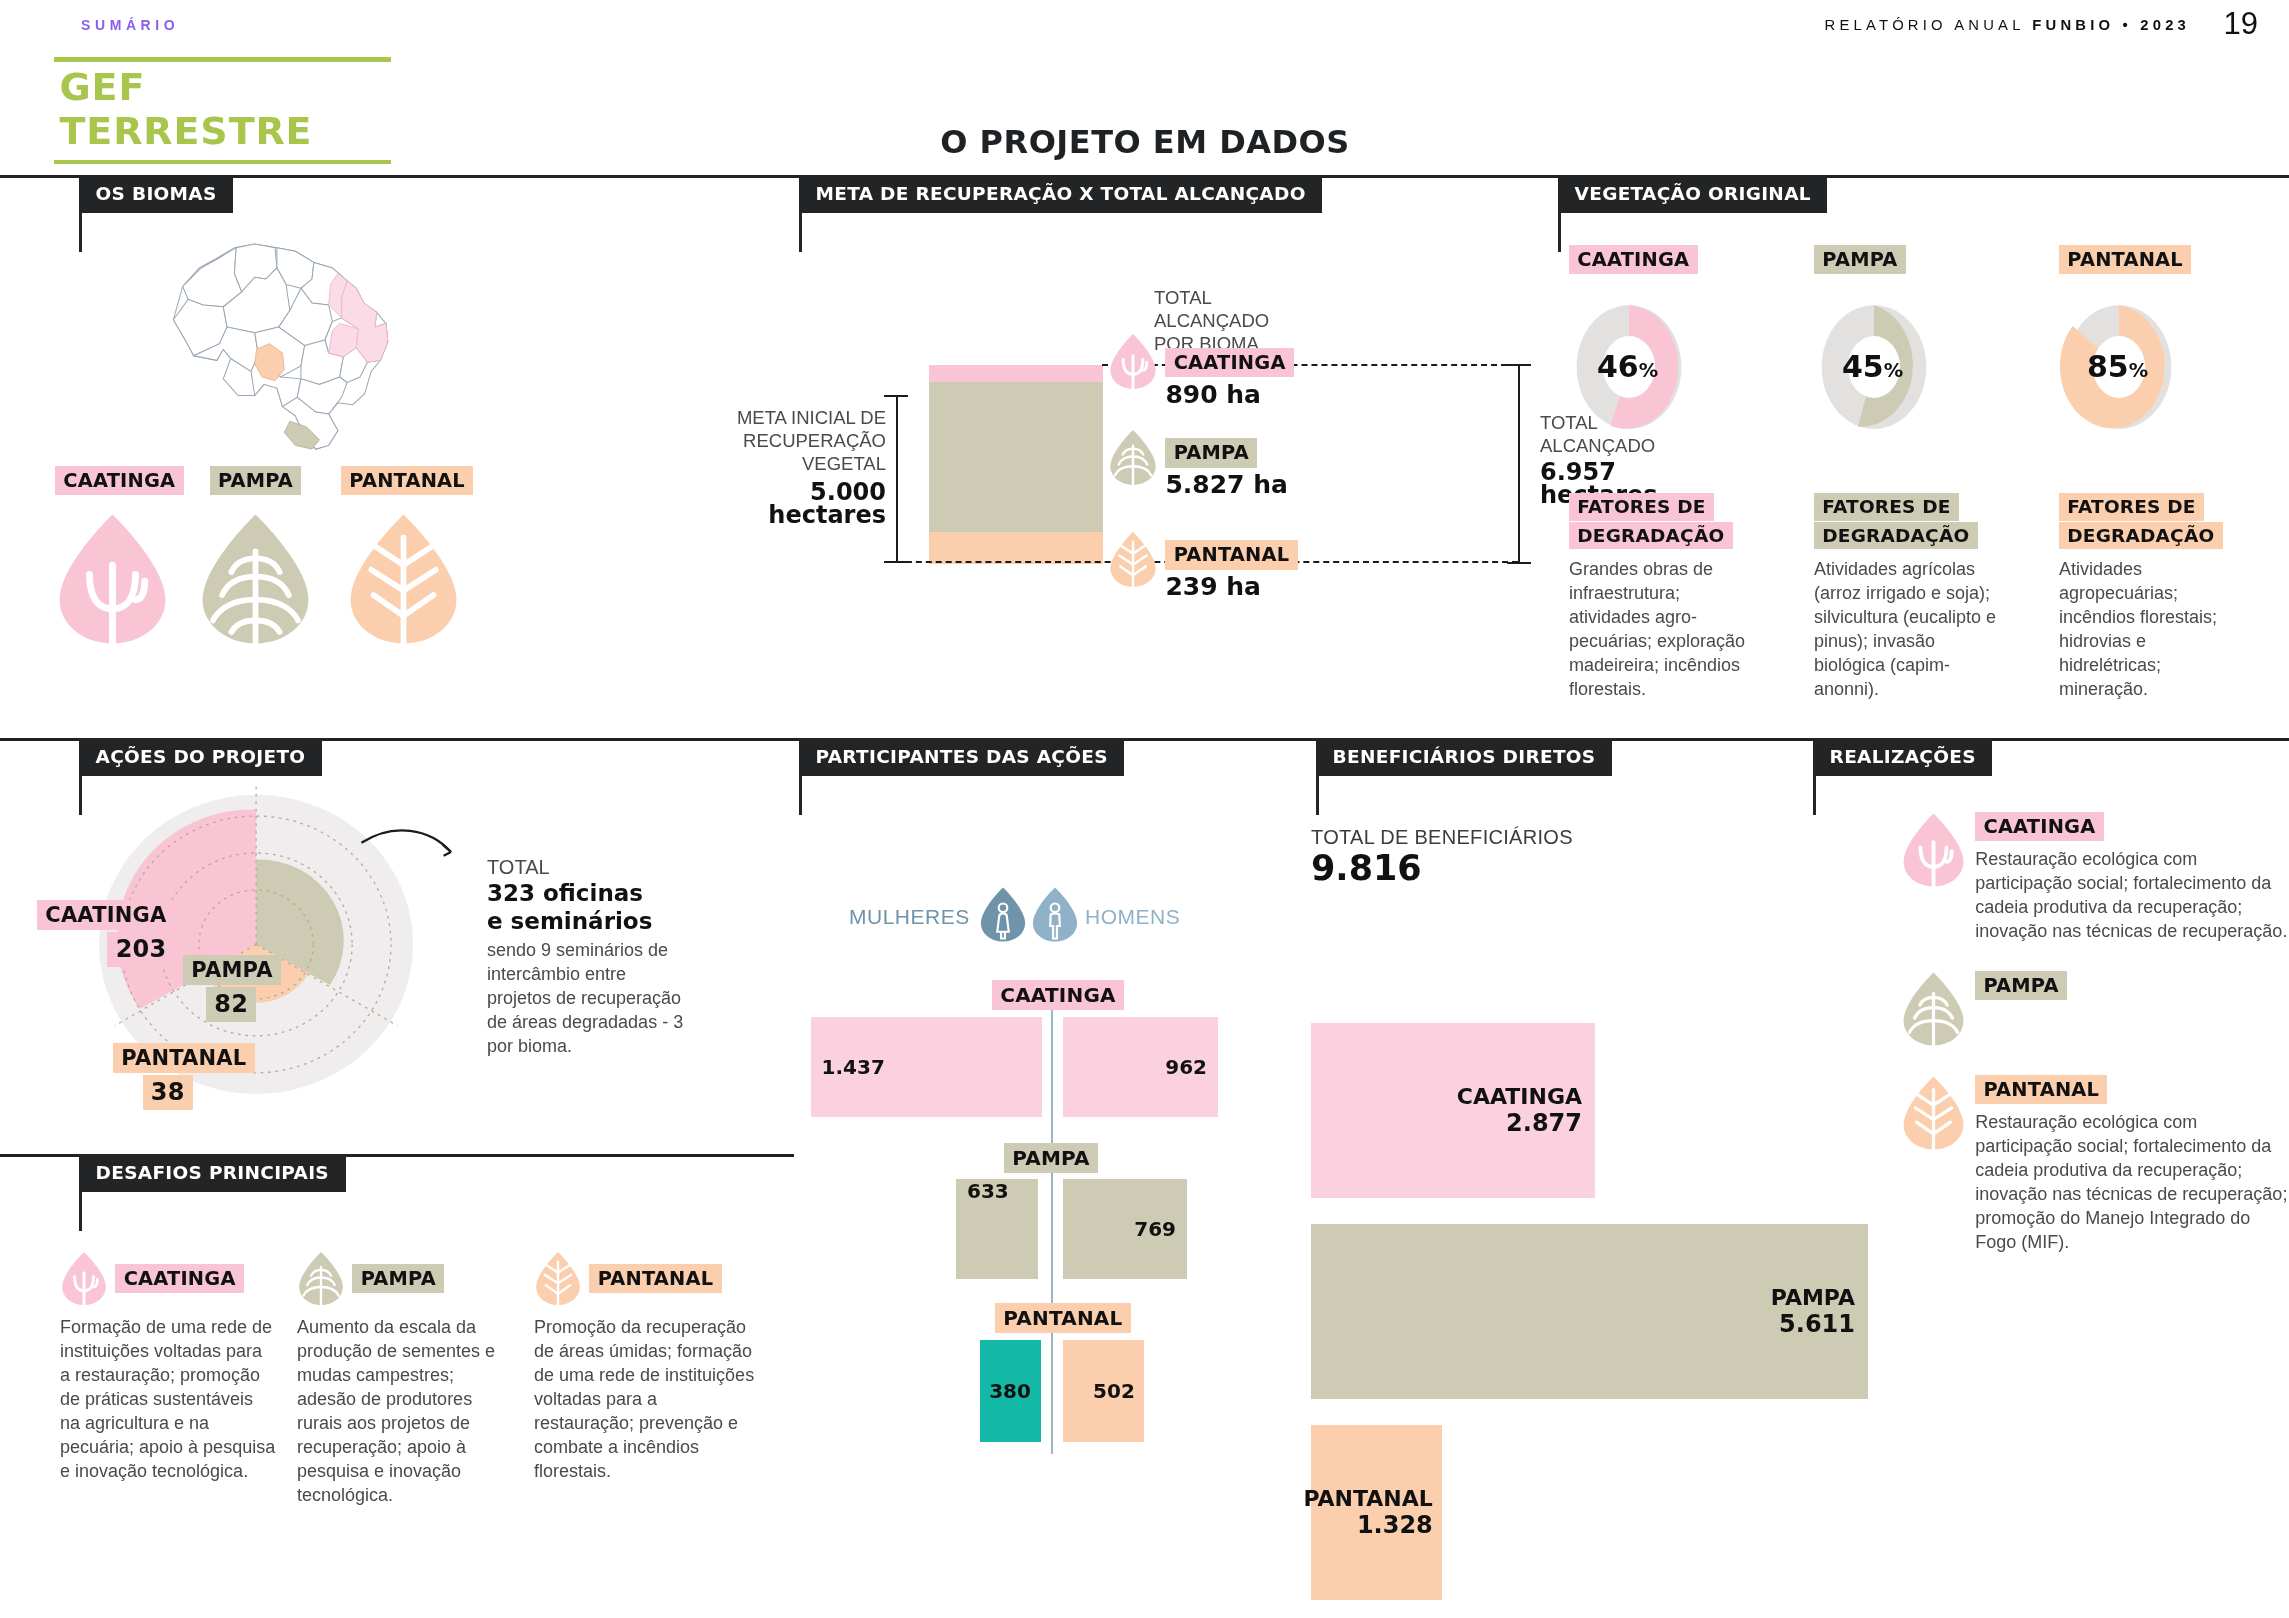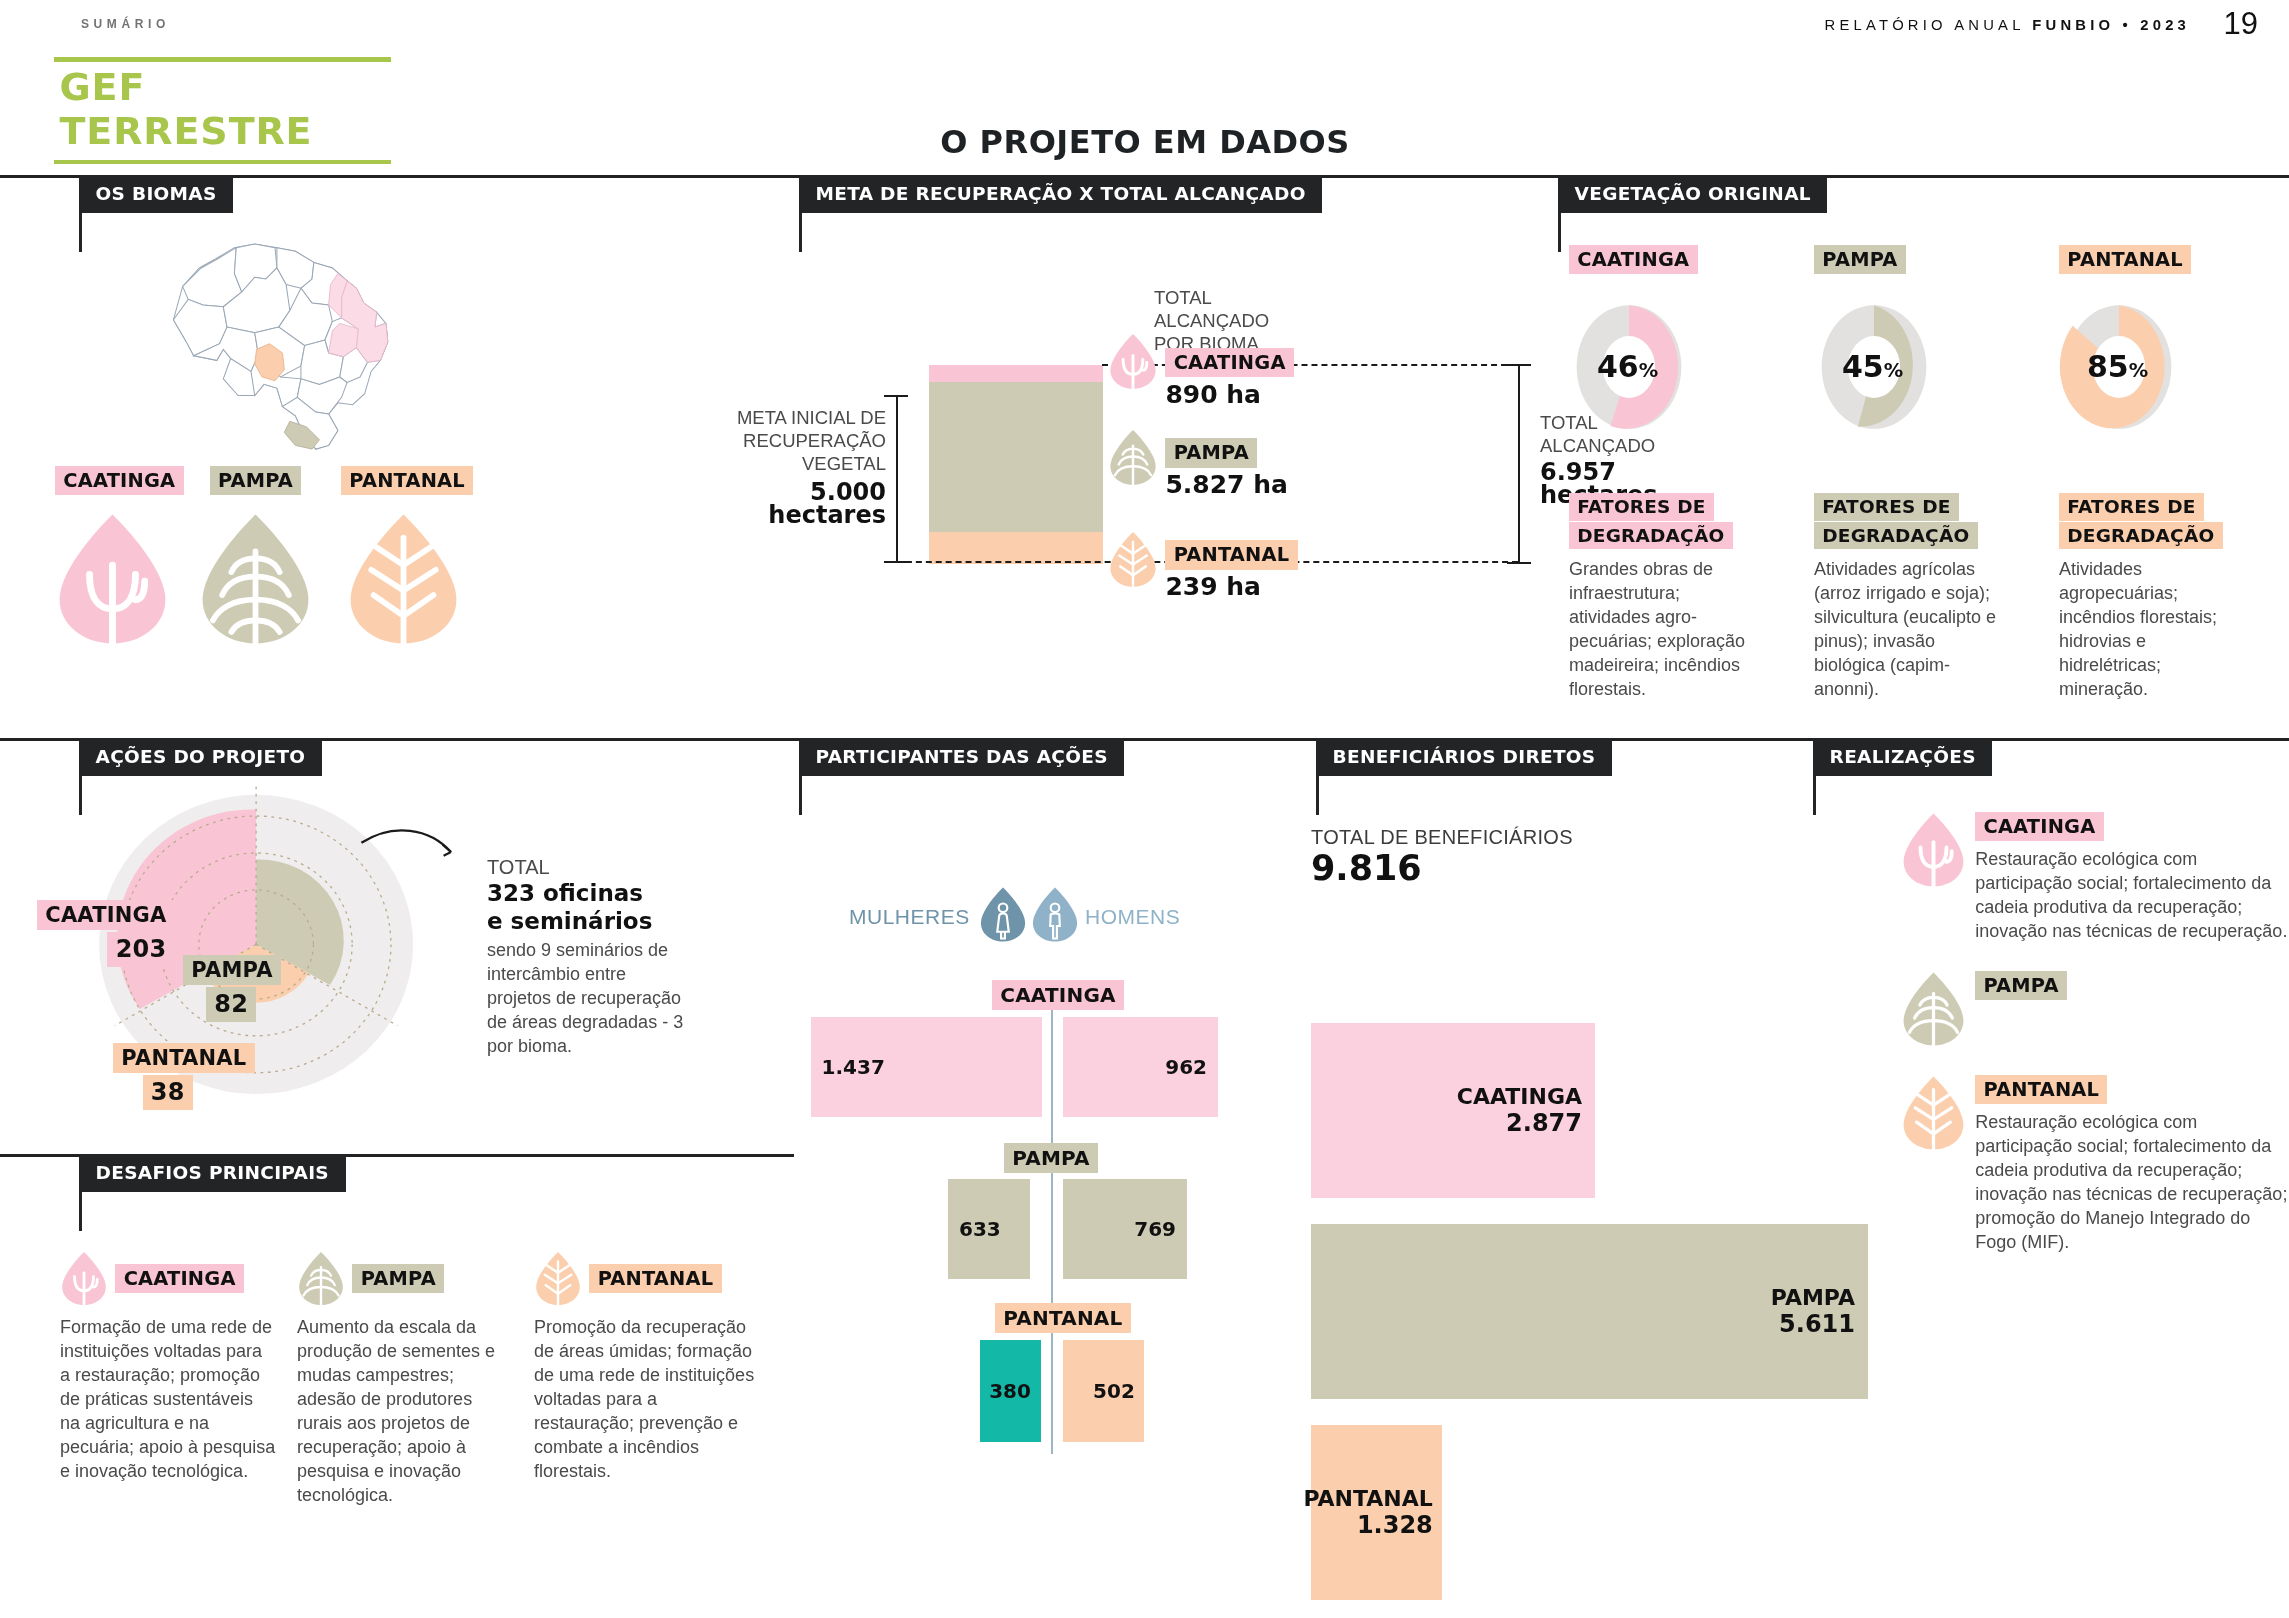--- a/index.html
+++ b/index.html
@@ -5,21 +5,21 @@
   * { box-sizing: border-box; margin:0; padding:0; }
   html,body { background:#fff; }
   body {
     width:2290px; height:1619px; position:relative;
     font-family:"Liberation Sans", sans-serif;
     color:#3c3c3c; overflow:hidden;
   }
   .abs { position:absolute; }
 
   
-  #sumario { left:81px; top:16.6px; font-size:12px; letter-spacing:4.6px; color:#737373; font-weight:600; }
+  #sumario { left:81px; top:16.6px; font-size:14px; letter-spacing:4.6px; color:#8b5cf6; font-weight:600; }
   #rel { right:100px; top:16.6px; font-size:14.8px; letter-spacing:4.2px; color:#111; white-space:nowrap;}
   #rel b { font-weight:800; letter-spacing:4.2px;}
   #pageno { right:32px; top:5.5px; font-size:31px; color:#111; font-weight:400; }
 
   #gefbox { left:54px; top:57px; width:337px; }
   #gefbox .bar { height:4.6px; background:#a8c64b; }
   #gefbox .t { font-size:38px; font-weight:800; color:#a8c64b; letter-spacing:0.9px; padding:3.7px 5.5px 6.5px 5.5px; font-family:"DejaVu Sans", sans-serif; }
 
   #maintitle { left:0; right:0; top:123px; text-align:center; font-size:32px; font-weight:800; color:#1f2224; letter-spacing:0.5px; font-family:"DejaVu Sans", sans-serif;}
 
@@ -500,21 +500,21 @@
   <div class="abs" style="left:16.6px; top:131px; width:231px; height:100px; background:#fbd1df; display:flex; align-items:center; padding-left:11px;">
     <span style="font-size:20px; font-weight:800; color:#111; font-family:'DejaVu Sans',sans-serif;">1.437</span>
   </div>
   <div class="abs" style="left:269px; top:131px; width:155px; height:100px; background:#fbd1df; display:flex; align-items:center; justify-content:flex-end; padding-right:11px;">
     <span style="font-size:20px; font-weight:800; color:#111; font-family:'DejaVu Sans',sans-serif;">962</span>
   </div>
 
   <div class="abs" style="left:210px; top:257px;">
     <span class="chip c-pam" style="font-size:20px;">PAMPA</span>
   </div>
-  <div class="abs" style="left:154px; top:293px; width:82px; height:100px; background:#cdcbb4; display:flex; align-items:center; padding-left:11px;">
+  <div class="abs" style="left:162px; top:293px; width:82px; height:100px; background:#cdcbb4; display:flex; align-items:flex-start; padding-left:11px;">
     <span style="font-size:20px; font-weight:800; color:#111; font-family:'DejaVu Sans',sans-serif;">633</span>
   </div>
   <div class="abs" style="left:269px; top:293px; width:124px; height:100px; background:#cdcbb4; display:flex; align-items:center; justify-content:flex-end; padding-right:11px;">
     <span style="font-size:20px; font-weight:800; color:#111; font-family:'DejaVu Sans',sans-serif;">769</span>
   </div>
 
   <div class="abs" style="left:201px; top:417px;">
     <span class="chip c-pan" style="font-size:20px;">PANTANAL</span>
   </div>
   <div class="abs" style="left:186px; top:454px; width:61px; height:102px; background:#14b8a6; display:flex; align-items:center; padding-left:9.2px;">

